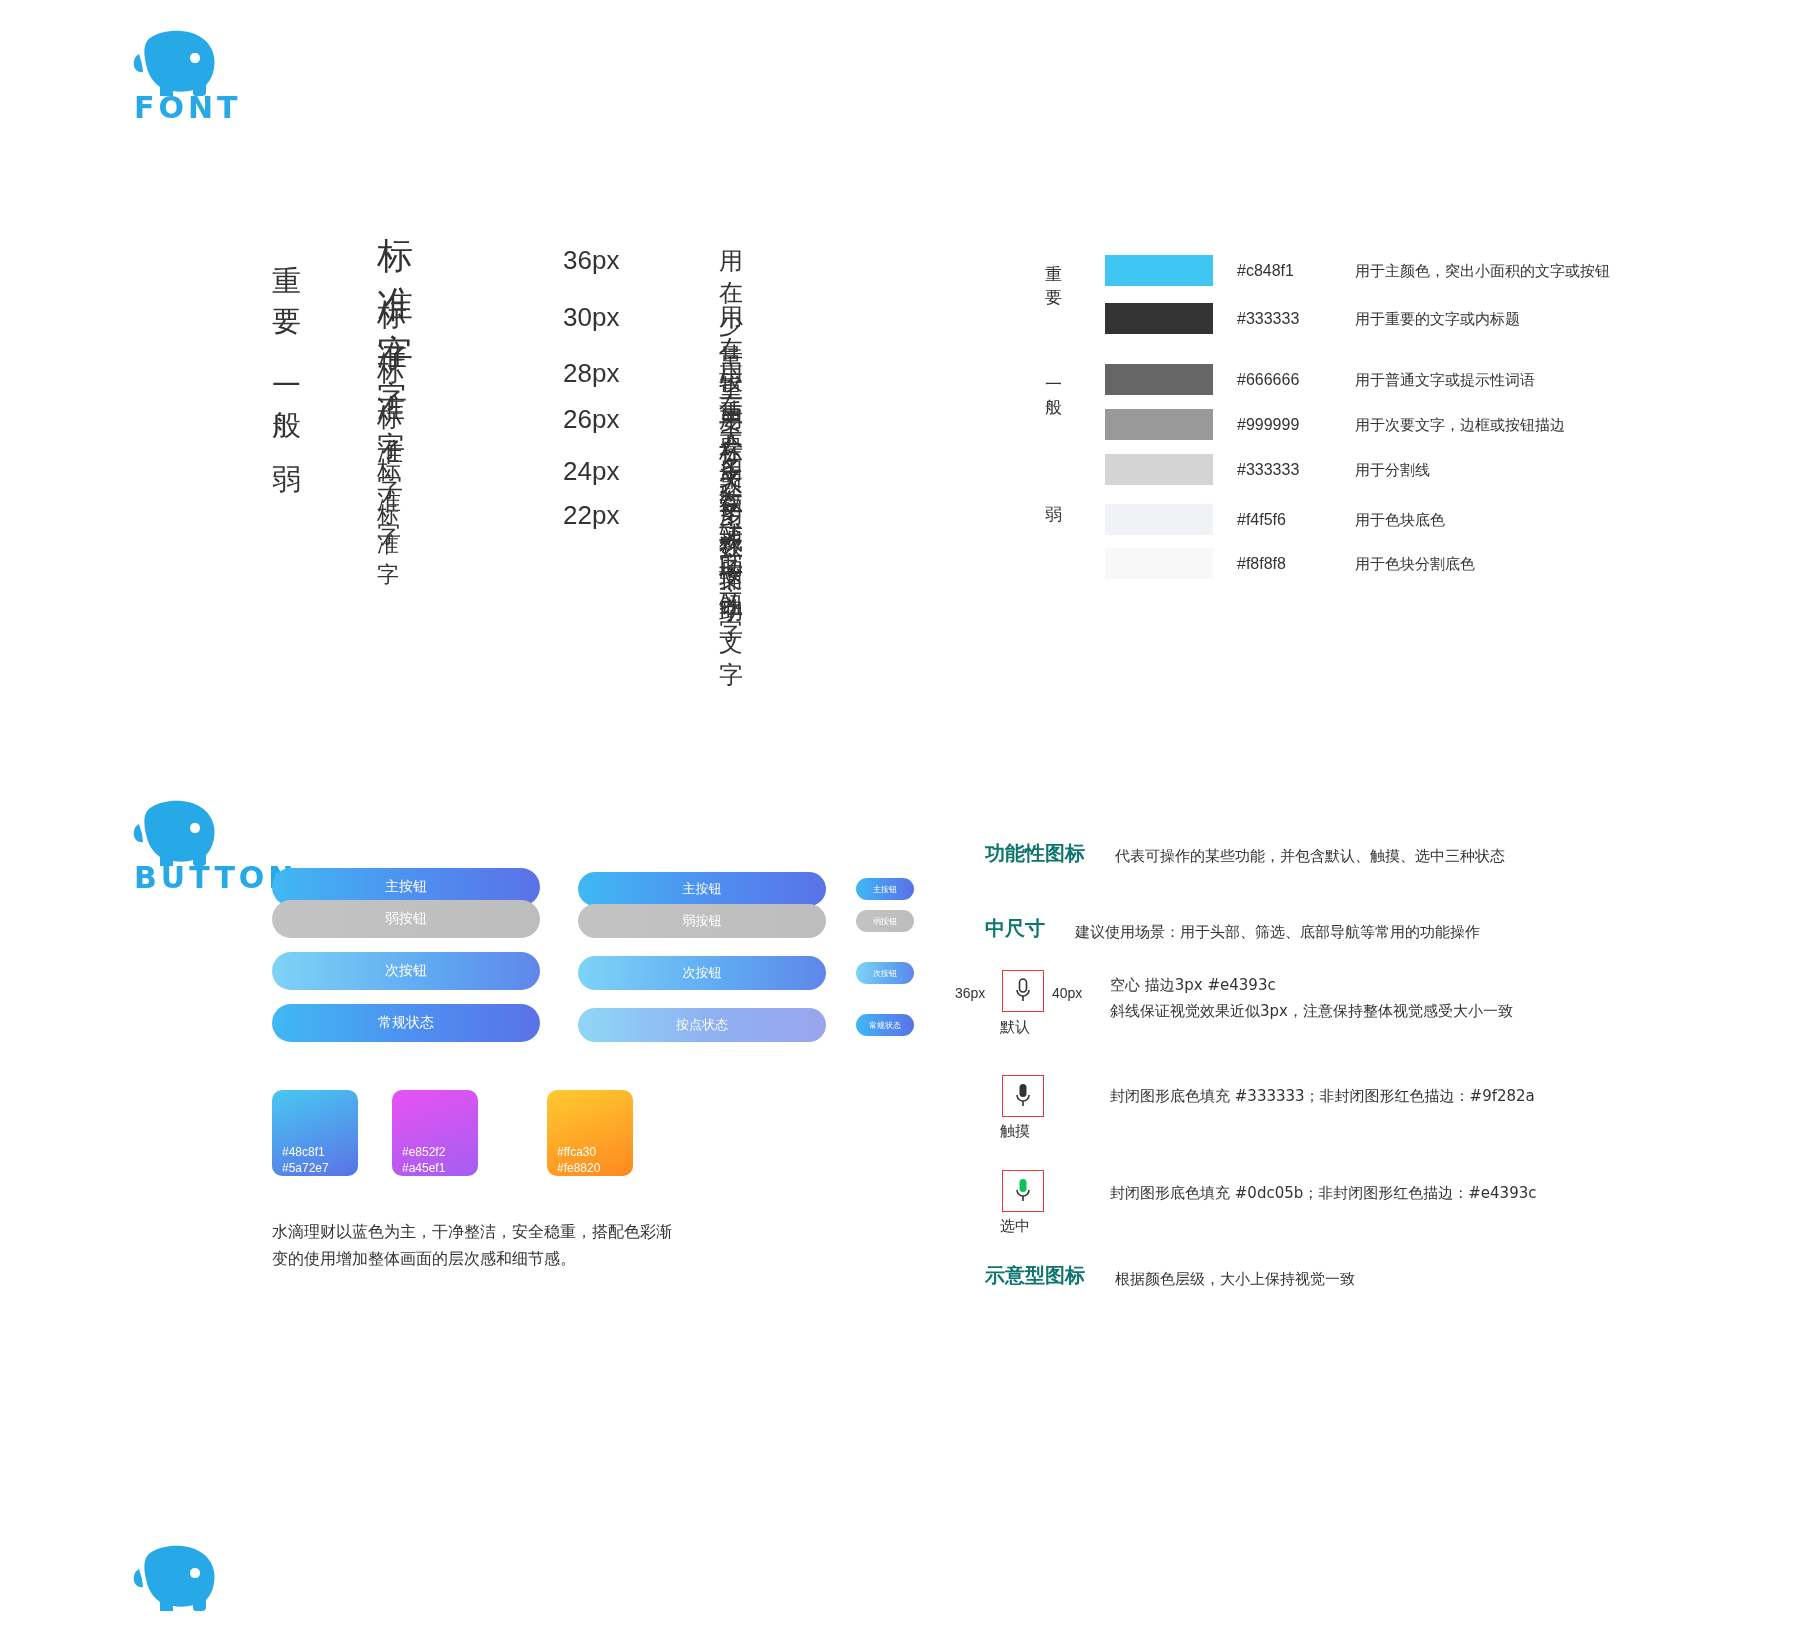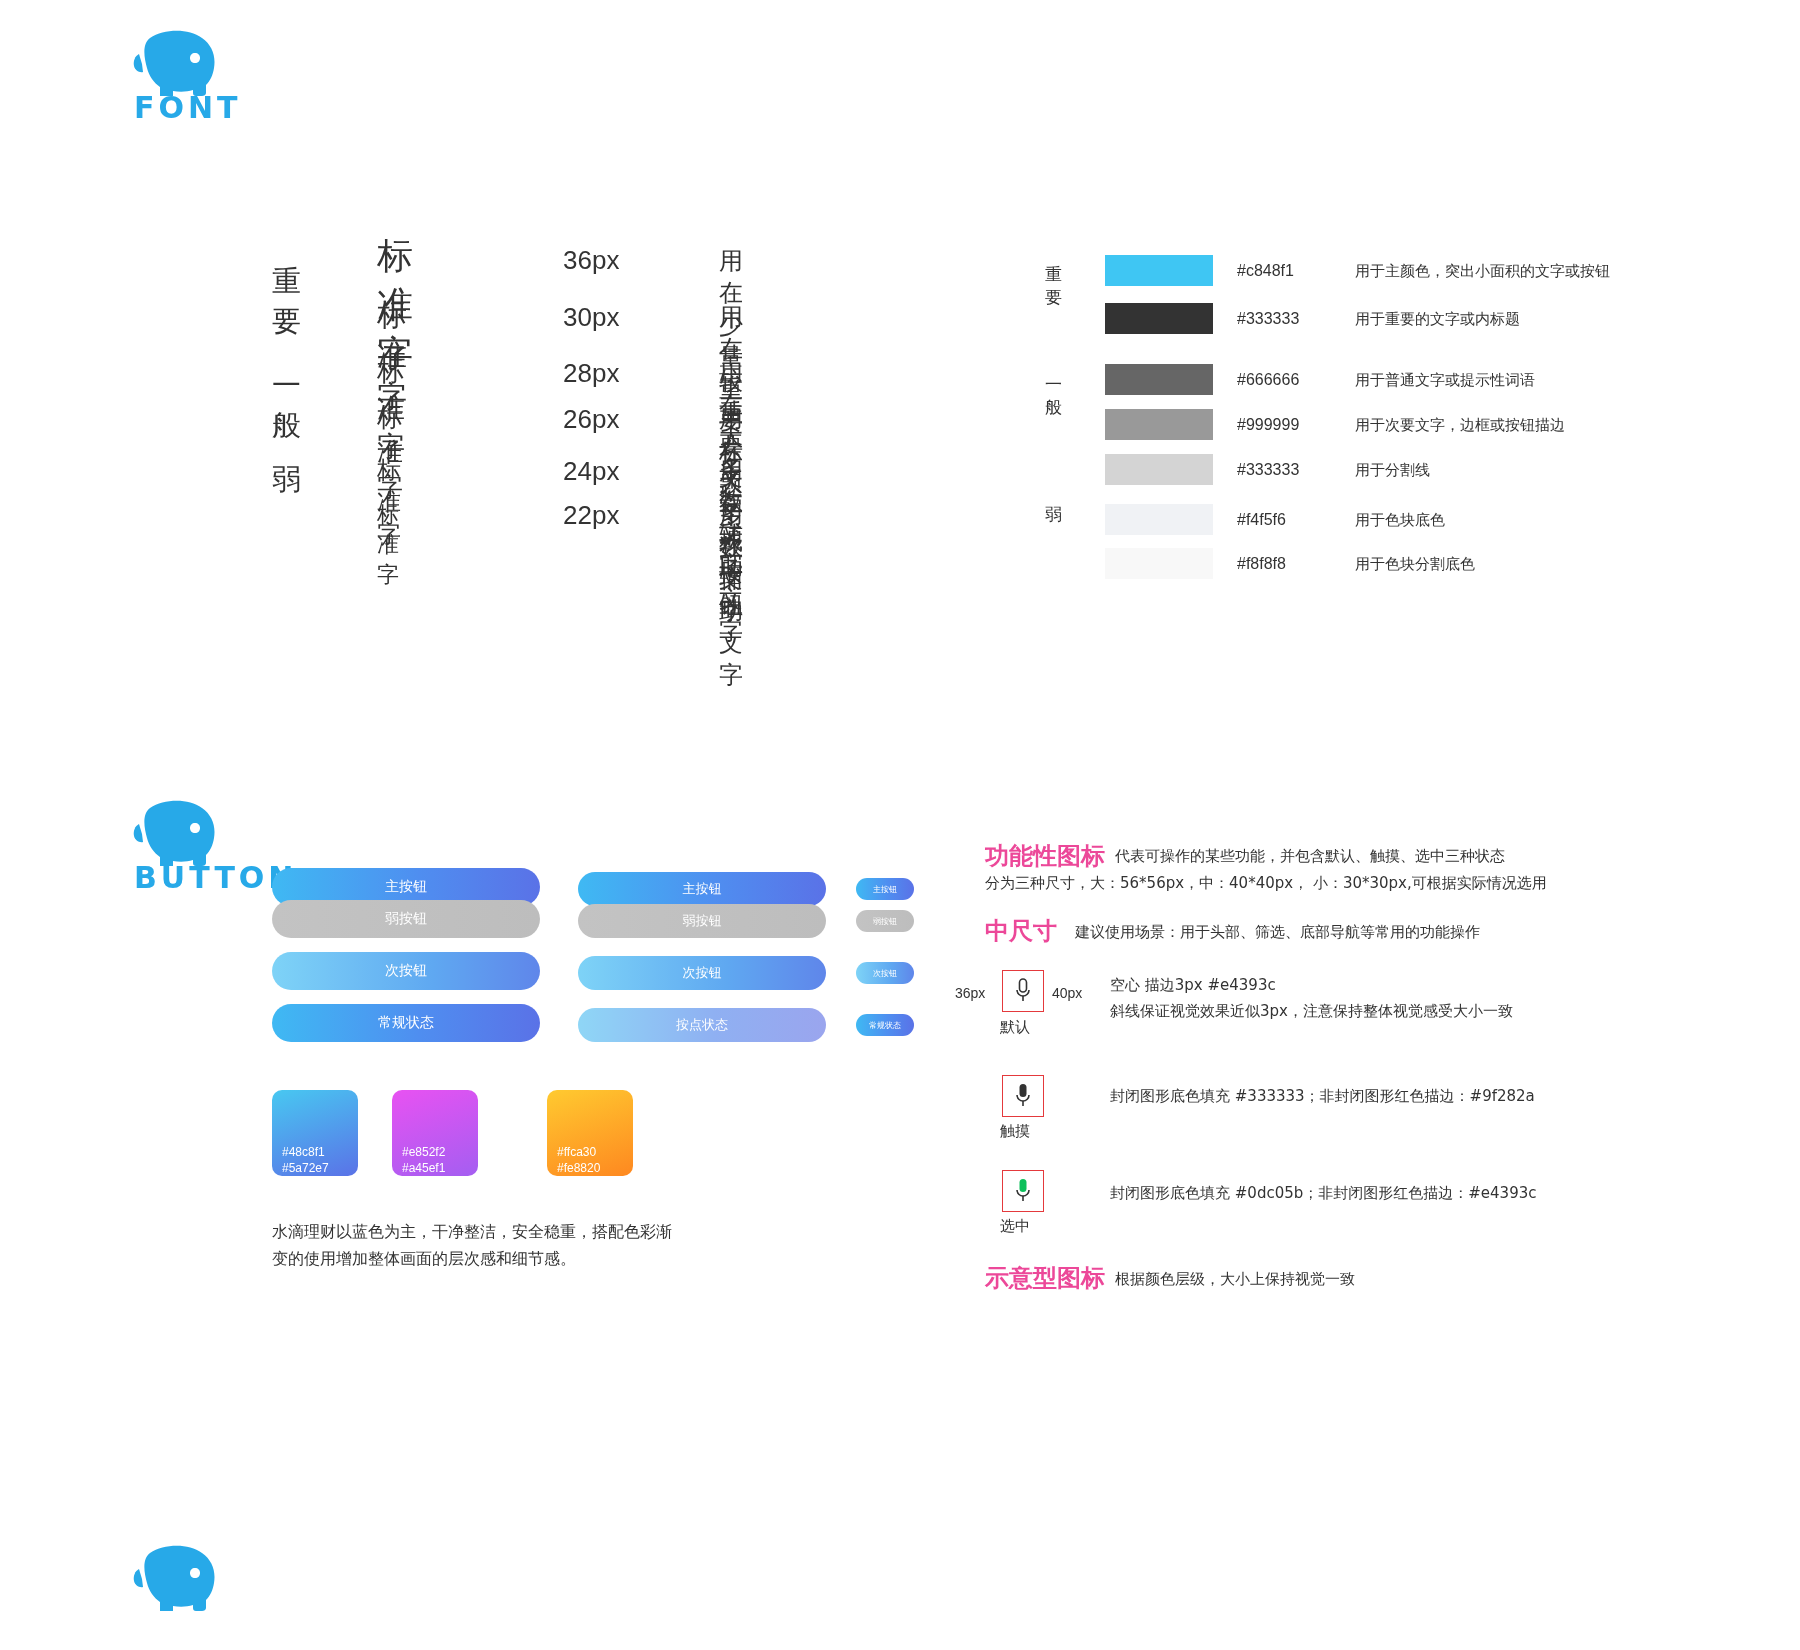--- a/index.html
+++ b/index.html
@@ -113,23 +113,23 @@
     font-size: 16px;
     line-height: 1.7;
     color: #333333;
     font-family: "DejaVu Sans", sans-serif;
   }
 
   
   .spec-head {
     position: absolute;
     font-family: "DejaVu Sans", sans-serif;
-    font-size: 24px;
+    font-size: 20px;
     font-weight: 700;
-    color: #ec4899;
+    color: #0f766e;
   }
   .spec-text {
     position: absolute;
     font-family: "DejaVu Sans", sans-serif;
     font-size: 15px;
     color: #333333;
     line-height: 1.75;
     white-space: nowrap;
   }
   .icon-box {
@@ -298,21 +298,20 @@
   <div class="gradient-card gc3" style="left:512px; top:320px;margin-left:35px;">
     <div>#ffca30</div>
     <div>#fe8820</div>
   </div>
 
   <div class="caption-note" style="left:272px; top:448px; width:470px; white-space:pre-line;">水滴理财以蓝色为主，干净整洁，安全稳重，搭配色彩渐
 变的使用增加整体画面的层次感和细节感。</div>
 
   <div class="spec-head" style="left:985px; top:70px;">功能性图标</div>
   <div class="spec-text" style="left:1115px; top:73px;">代表可操作的某些功能，并包含默认、触摸、选中三种状态</div>
-  <div class="spec-text" style="left:985px; top:100px;">分为三种尺寸，大：56*56px，中：40*40px，   小：30*30px,可根据实际情况选用</div>
 
   <div class="spec-head" style="left:985px; top:145px;">中尺寸</div>
   <div class="spec-text" style="left:1075px; top:149px;">建议使用场景：用于头部、筛选、底部导航等常用的功能操作</div>
 
   <div class="dim-label" style="left:955px; top:215px;">36px</div>
   <div class="icon-box" style="left:1002px; top:200px;">
     <svg width="18" height="28" viewBox="0 0 18 28">
       <rect x="5.5" y="2" width="7" height="13" rx="3.5" fill="none" stroke="#333333" stroke-width="1.6"></rect>
       <path d="M3 13c0 3.3 2.7 6 6 6s6-2.7 6-6" fill="none" stroke="#333333" stroke-width="1.6"></path>
       <line x1="9" y1="19" x2="9" y2="24" stroke="#333333" stroke-width="1.6"></line>

